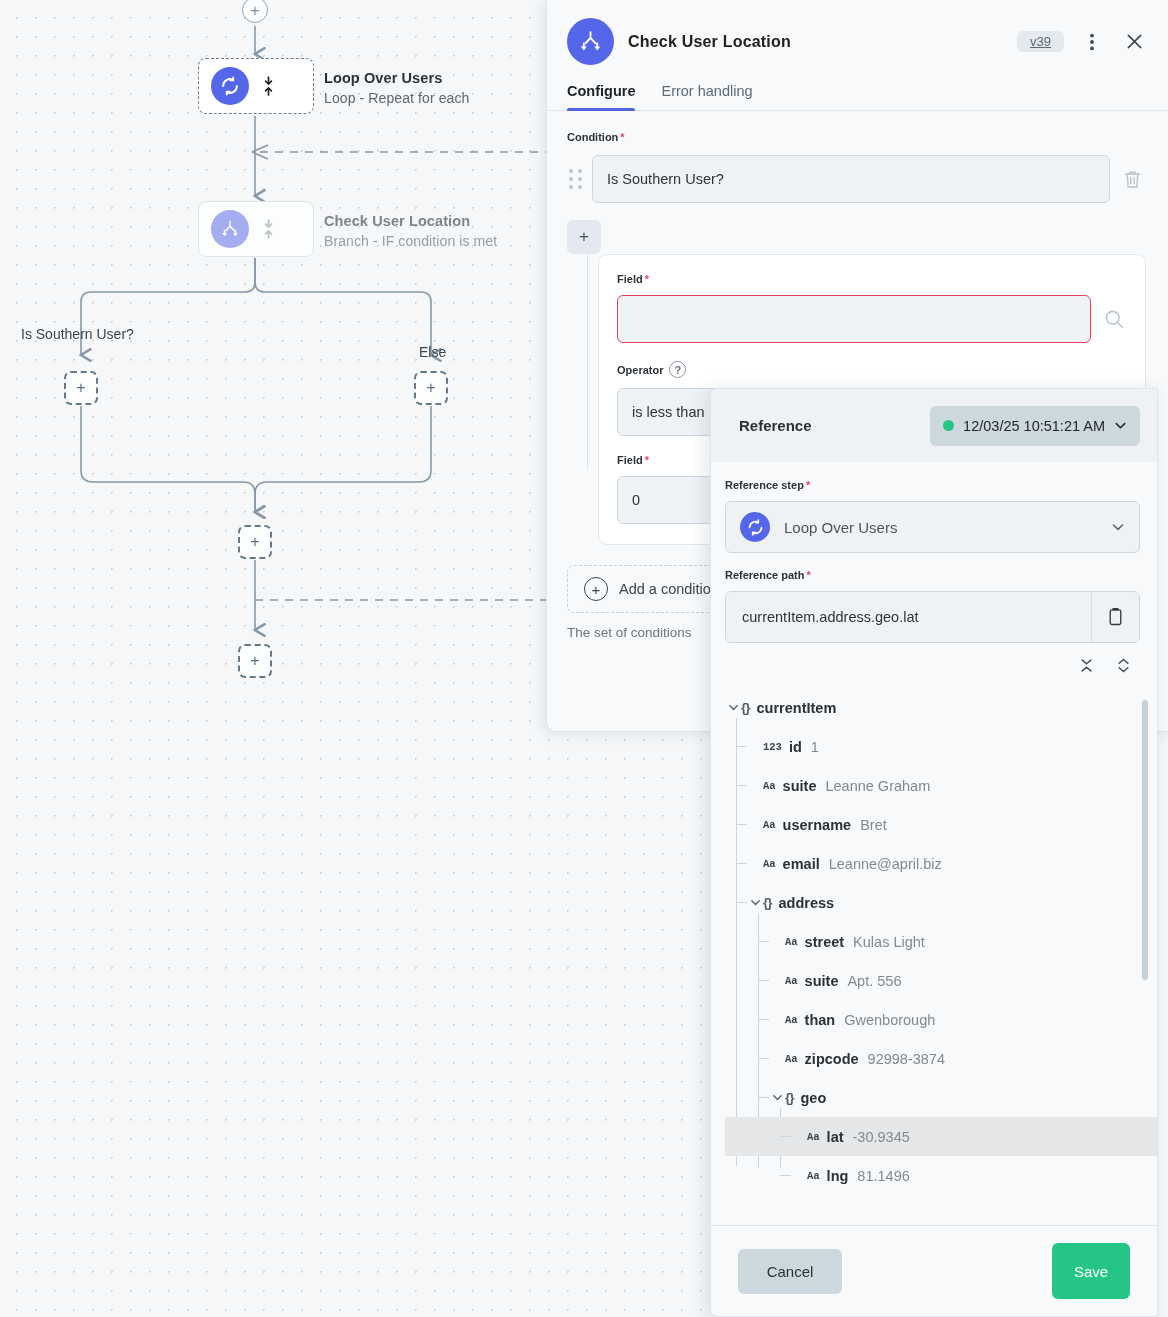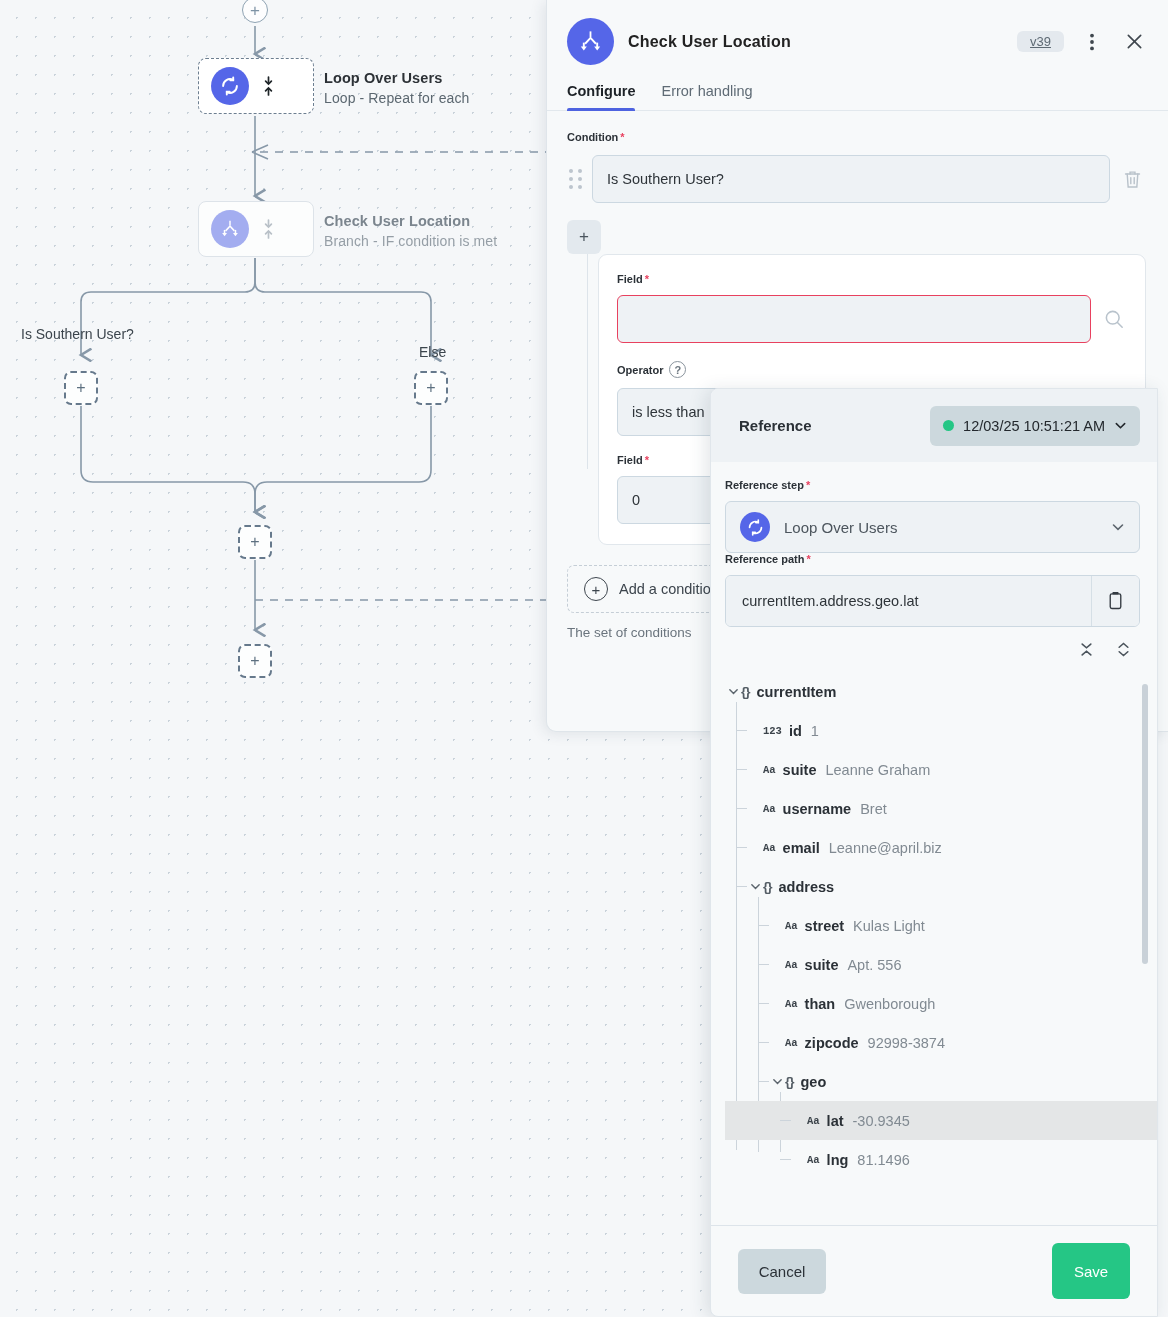--- a/index.html
+++ b/index.html
@@ -127,21 +127,21 @@
   .tw { width:16px; display:flex; align-items:center; justify-content:center; color:#5c656d; flex:0 0 auto; }
   .tbraces { font-size:13.5px; color:#545d65; margin-right:7px; font-weight:600; letter-spacing:-1px; }
   .ttype { font-size:10.5px; font-weight:700; color:#3b434a; margin-right:7px; font-family:"Liberation Mono", monospace; }
   .tkey { font-weight:700; color:#2b3137; }
   .tval { color:#818a92; margin-left:9px; }
   .tguide { position:absolute; width:1px; background:#ccd4db; }
   .tdash { position:absolute; height:1px; width:11px; background:#ccd4db; }
   .scrollbar { position:absolute; right:9px; top:12px; width:6px; height:280px; background:#c9d1d8; border-radius:3px; }
   .pop-foot { border-top:1px solid #dde4ea; padding:17px 27px; display:flex; justify-content:space-between; align-items:center; }
   .btn { border-radius:6px; font-size:15px; display:flex; align-items:center; justify-content:center; }
-  .btn-cancel { background:#ccd8dd; color:#2b3137; width:88px; height:45px; }
+  .btn-cancel { background:#ccd8dd; color:#2b3137; width:104px; height:45px; }
   .btn-save { background:#25c685; color:#fff; width:78px; height:56px; }
 </style>
 </head>
 <body>
 
 <div id="root">
 
   <div id="canvas">
 
     <svg class="svg-layer">
@@ -353,21 +353,21 @@
             <path d="M15.5 2.6v3.2h-3.2"></path>
               <path d="M8.5 21.4v-3.2h3.2"></path>
           </svg>
         </div>
         <div class="step-name">Loop Over Users</div>
         <svg width="14" height="14" viewBox="0 0 14 14" fill="none" stroke="#5c656d" stroke-width="1.6" stroke-linecap="round">
             <path d="M2.5 5 7 9.4 11.5 5"></path>
           </svg>
       </div>
 
-      <div class="lbl" style="">
+      <div class="lbl" style="margin-top:16px;">
         <span>Reference path</span><span class="req">*</span>
       </div>
       <div class="path-row">
         <div class="path-val">currentItem.address.geo.lat</div>
         <div class="copy-btn">
           <svg width="19" height="20" viewBox="0 0 20 22" fill="none" stroke="currentColor" stroke-width="1.5" stroke-linejoin="round">
             <rect x="4.2" y="3.2" width="11.6" height="16" rx="1.8"></rect>
             <path d="M7.4 3.2V1.9h5.2v1.3z" fill="currentColor"></path>
           </svg>
         </div>

